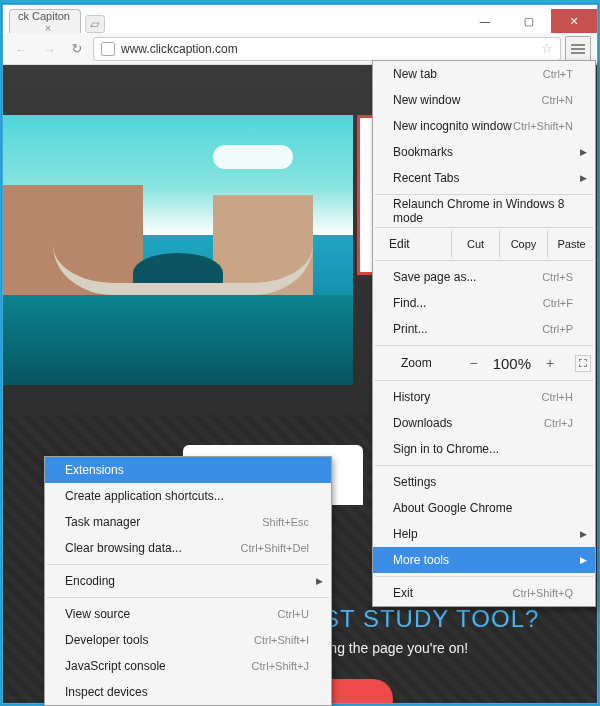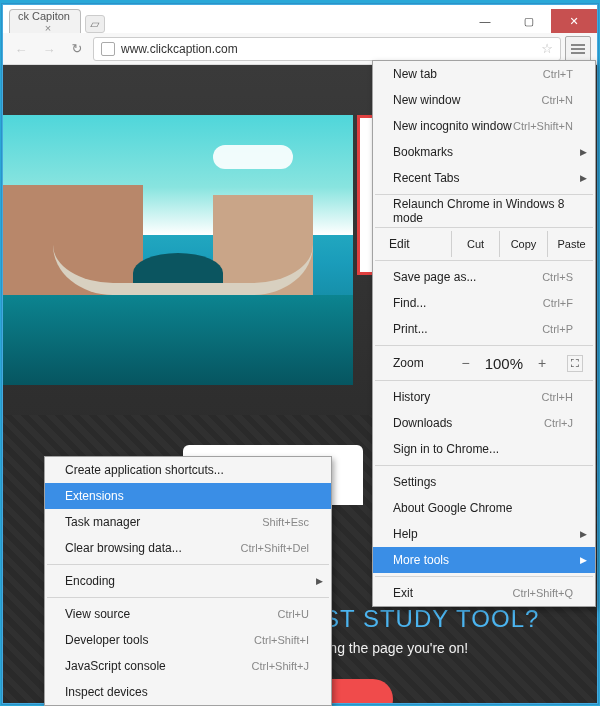--- a/index.html
+++ b/index.html
@@ -42,21 +42,21 @@
 .main-menu { top: 60px; right: 4px; width: 224px; }
 .menu-row { display: flex; align-items: center; height: 26px; padding: 0 22px 0 20px; position: relative; }
 .menu-row.highlight { background: #3a8ee6; color: #fff; }
 .menu-row .shortcut { margin-left: auto; color: #888; font-size: 11px; }
 .menu-row .arrow { position: absolute; right: 8px; font-size: 9px; color: #555; }
 .menu-row.highlight .arrow { color: #fff; }
 .separator { height: 1px; background: #d4d4d4; margin: 3px 2px; }
 .edit-row { display: flex; align-items: center; height: 26px; padding-left: 16px; }
 .edit-label { flex: 1; }
 .edit-btn { border-left: 1px solid #d0d0d0; height: 100%; width: 48px; display: flex; align-items: center; justify-content: center; font-size: 11px; }
-.zoom-row { display: flex; align-items: center; height: 28px; padding-left: 20px; gap: 33px; }
+.zoom-row { display: flex; align-items: center; height: 28px; padding-left: 28px; gap: 33px; }
 .zoom-label { flex: 1; }
 .zoom-ctrl { display: flex; align-items: center; gap: 10px; padding-right: 14px; }
 .zoom-btn { width: 18px; text-align: center; color: #666; font-size: 14px; }
 .zoom-pct { font-size: 15px; }
 .fullscreen { font-size: 11px; border: 1px solid #ccc; padding: 1px 3px; margin-left: 6px; }
 .sub-menu { top: 456px; left: 44px; width: 288px; }
 .watermark { position: absolute; top: 280px; left: 0; right: 0; text-align: center; font-size: 60px; color: rgba(255,255,255,.04); font-weight: 300; letter-spacing: 8px; pointer-events: none; }
 </style>
 </head>
 <body>
@@ -203,27 +203,27 @@
       <span class="arrow">▶</span>
     </div>
   <div class="separator"></div>
   <div class="menu-row">
       <span>Exit</span>
       <span class="shortcut">Ctrl+Shift+Q</span>
     </div>
 </div>
 
 <div class="menu sub-menu">
-  <div class="menu-row">
-      <span>Create application shortcuts...</span>
-    </div>
   <div class="menu-row highlight">
       <span>Extensions</span>
     </div>
   <div class="menu-row">
+      <span>Create application shortcuts...</span>
+    </div>
+  <div class="menu-row">
       <span>Task manager</span>
       <span class="shortcut">Shift+Esc</span>
     </div>
   <div class="menu-row">
       <span>Clear browsing data...</span>
       <span class="shortcut">Ctrl+Shift+Del</span>
     </div>
   <div class="separator"></div>
   <div class="menu-row">
       <span>Encoding</span>

